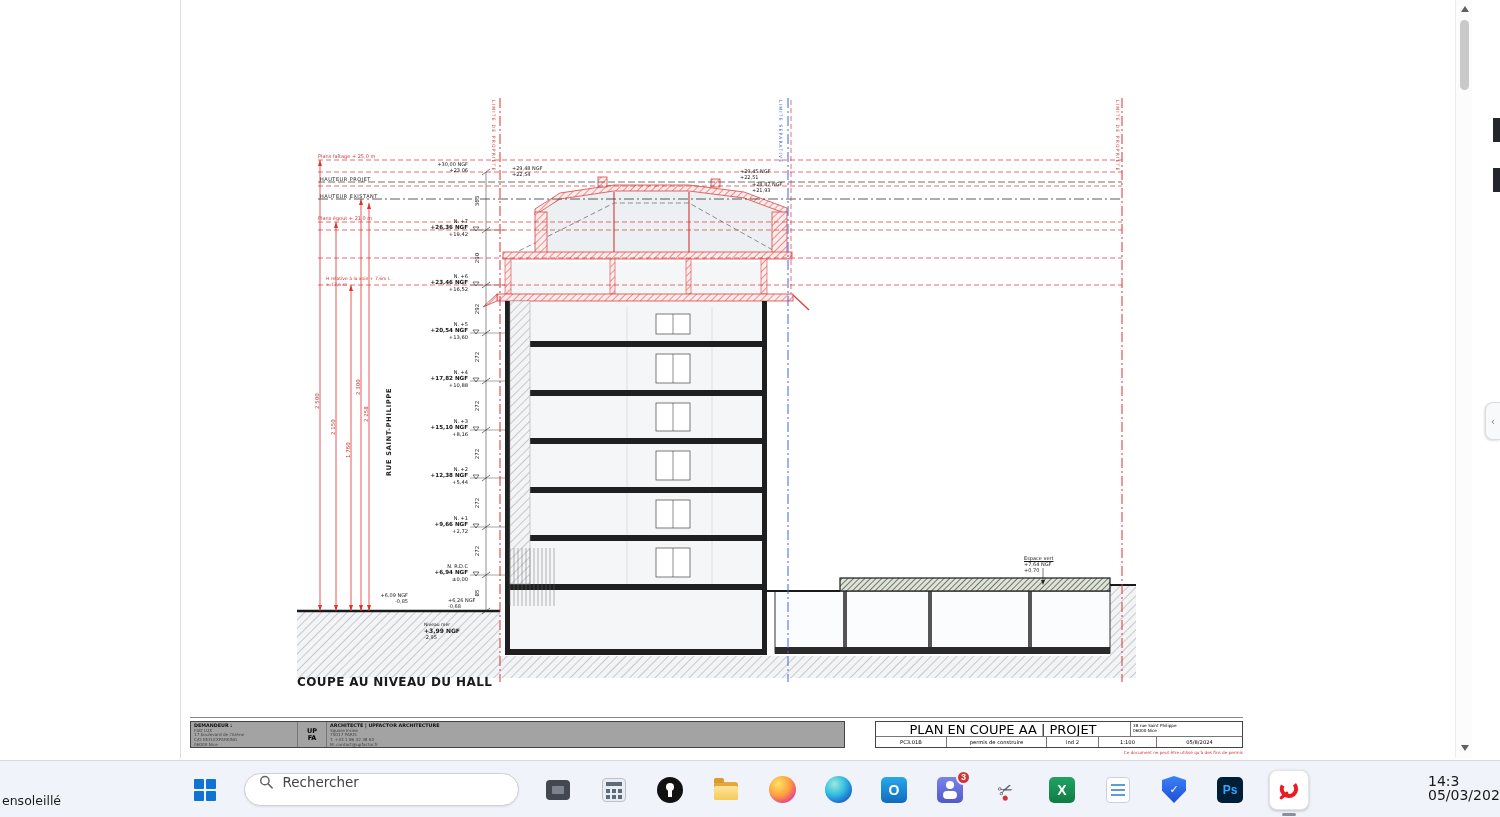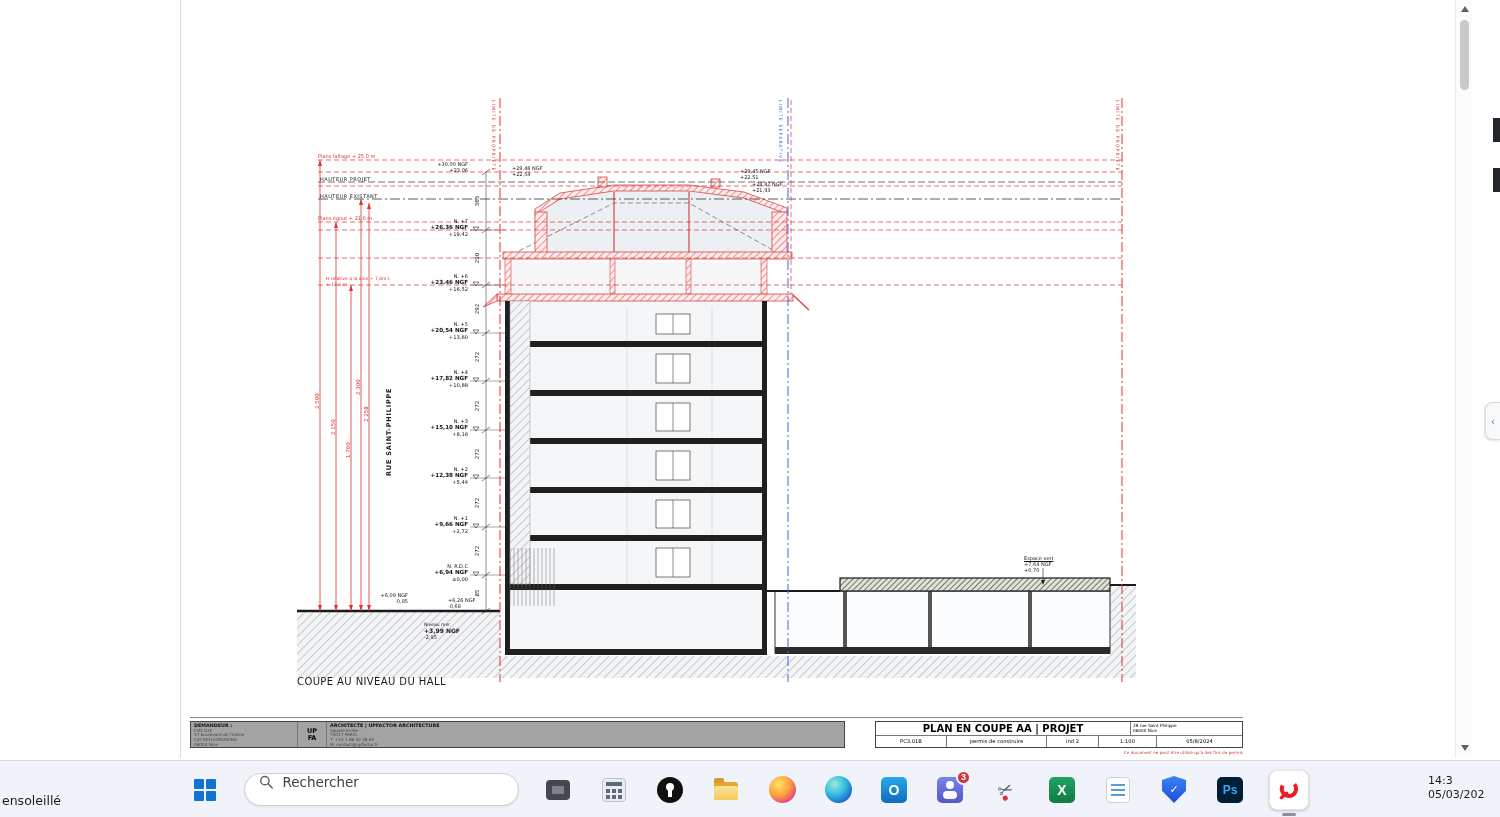--- a/index.html
+++ b/index.html
@@ -11,42 +11,42 @@
   #viewer{position:absolute;left:0;top:0;width:1500px;height:760px;background:#fff}
   #left-rule{position:absolute;left:180px;top:0;width:1px;height:758px;background:#dcdcdc}
   #drawing{position:absolute;left:0;top:0}
   #labels{position:absolute;left:0;top:0;width:1500px;height:760px;pointer-events:none}
   .lbl{position:absolute;font-size:5px;line-height:6px;color:#1a1a1a;white-space:nowrap}
   .lbl div{white-space:nowrap}
   .red{color:#d43a3a}
   .blue{color:#4263eb}
   .ra{text-align:right}
   .wrap{white-space:normal}
-  .big{font-size:10px;font-weight:normal;letter-spacing:.4px}
+  .big{font-size:12px;font-weight:bold;letter-spacing:.4px}
   .dim-rot{transform:rotate(-90deg);text-align:center;font-size:5.5px}
   .vert{writing-mode:vertical-rl;letter-spacing:1.2px;font-size:4.5px}
   .rot-up{transform:rotate(-90deg);transform-origin:left bottom;font-weight:bold;letter-spacing:.8px;font-size:6.5px}
   .underline{text-decoration:underline}
   .level-row{position:absolute;left:396px;width:72px;text-align:right;color:#111}
   .level-row .lv-n{font-size:5px;line-height:6px}
   .level-row .lv-g{font-size:5.6px;line-height:7px;font-weight:bold}
   .level-row .lv-r{font-size:5.2px;line-height:6px}
 
   
   #frame-line{position:absolute;left:190px;top:717px;width:1053px;border-top:1px solid #888}
   #tb-left{position:absolute;left:190px;top:721px;width:655px;height:27px;border:1px solid #444;background:#a3a3a3;display:flex;pointer-events:auto}
   #tb-right{position:absolute;left:875px;top:721px;width:368px;height:27px;border:1px solid #444;background:#fff;display:flex;flex-direction:column;pointer-events:auto}
   .tb-cell{padding:1px 3px;overflow:hidden}
   .tb-cell.dem{width:106px}
   .tb-cell.logo{width:30px;border-left:1px solid #777;border-right:1px solid #777;display:flex;flex-direction:column;align-items:center;justify-content:center;font-size:6.5px;font-weight:bold;line-height:7px}
   .tb-cell.arch{flex:1}
   .tb-h{font-size:4.8px;font-weight:bold;line-height:5.6px;color:#111}
   #dem-lines div,#arch-lines div{font-size:4.2px;line-height:4.8px;color:#444}
   .tbr-top{height:14px;display:flex}
-  .tbr-title{flex:1;display:flex;align-items:center;justify-content:center;font-size:10px;font-weight:bold}
+  .tbr-title{flex:1;display:flex;align-items:center;justify-content:center;font-size:13px;font-weight:normal}
   .tbr-addr{width:112px;border-left:1px solid #777;font-size:4.2px;line-height:5px;padding:1px 2px}
   .tbr-bottom{height:13px;border-top:1px solid #777;display:flex}
   .tbr-bottom .c{display:flex;align-items:center;justify-content:center;font-size:5.2px;border-left:1px solid #777}
   .tbr-bottom .c:first-child{border-left:none}
   .c1{width:70px}.c2{width:100px}.c3{width:52px}.c4{width:58px}.c5{flex:1}
   #tb-note{position:absolute;left:1060px;top:750px;width:183px;text-align:right;font-size:4.2px;color:#d43a3a}
 
   
   #vscroll{position:absolute;left:1455px;top:0;width:17px;height:758px;background:#fcfcfc;border-left:1px solid #ececec}
   .scroll-btn{position:absolute;left:0;width:17px;height:16px;display:flex;align-items:center;justify-content:center}
@@ -90,21 +90,21 @@
   .ic-teams:after{content:"";position:absolute;left:6px;top:14px;width:14px;height:8px;border-radius:4px;background:#fff}
   .badge{position:absolute;top:-3px;right:-4px;width:15px;height:15px;border-radius:50%;background:#d13438;border:2px solid #f0f3f9;color:#fff;font-size:9px;font-weight:bold;display:flex;align-items:center;justify-content:center}
   .ic-scissors{font-size:18px;color:#5b616b;position:relative;transform:rotate(-20deg)}
   .ic-scissors:after{content:"";position:absolute;left:2px;bottom:1px;width:5px;height:5px;border-radius:50%;background:#d13438}
   .ic-excel{width:26px;height:26px;border-radius:5px;background:linear-gradient(#21a366,#107c41);color:#fff;font-weight:bold;font-size:14px;display:flex;align-items:center;justify-content:center}
   .ic-note{width:24px;height:26px;background:#fff;border:1px solid #c9d2dc;border-radius:4px;position:relative}
   .ic-note:before{content:"";position:absolute;left:4px;top:6px;width:14px;height:2px;background:#5d9cdb;box-shadow:0 5px #5d9cdb,0 10px #5d9cdb}
   .ic-shield{width:24px;height:27px;background:linear-gradient(#3b82f6,#1d4ed8);clip-path:polygon(50% 0,100% 15%,100% 55%,50% 100%,0 55%,0 15%);display:flex;align-items:center;justify-content:center;color:#fff;font-size:11px}
   .ic-ps{width:26px;height:26px;border-radius:5px;background:#001e36;color:#31a8ff;font-weight:bold;font-size:12px;display:flex;align-items:center;justify-content:center}
   .ic-acrobat{display:flex;align-items:center;justify-content:center}
-  #clock{position:absolute;left:1428px;top:13px;font-size:11px;line-height:14px;color:#191919;cursor:default}
+  #clock{position:absolute;left:1428px;top:13px;font-size:14px;line-height:14px;color:#191919;cursor:default}
 </style>
 </head>
 <body>
 
 <div id="screen">
   <div id="viewer">
     <div id="left-rule"></div>
 
     <svg id="drawing" width="1500" height="760" viewBox="0 0 1500 760">
       <defs>

